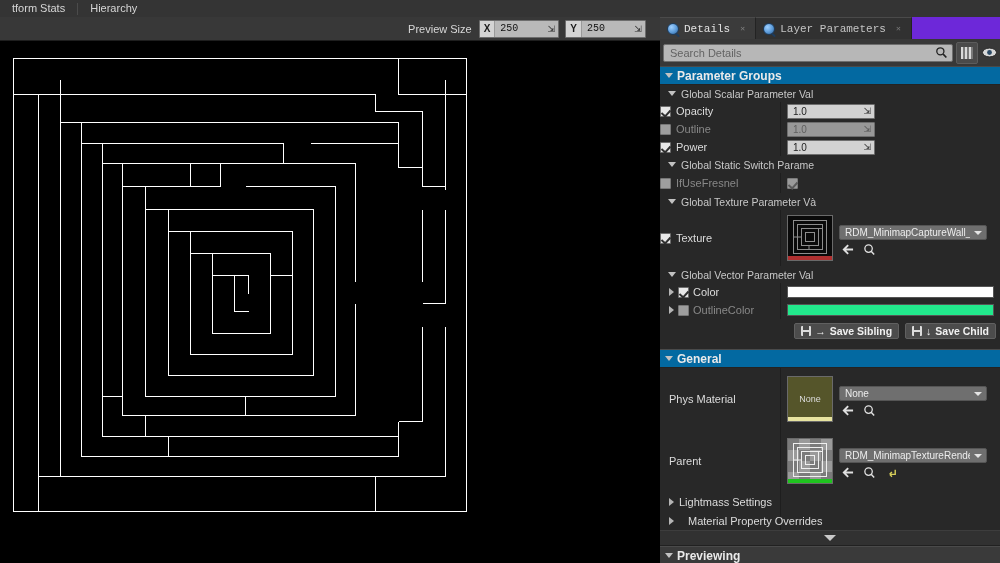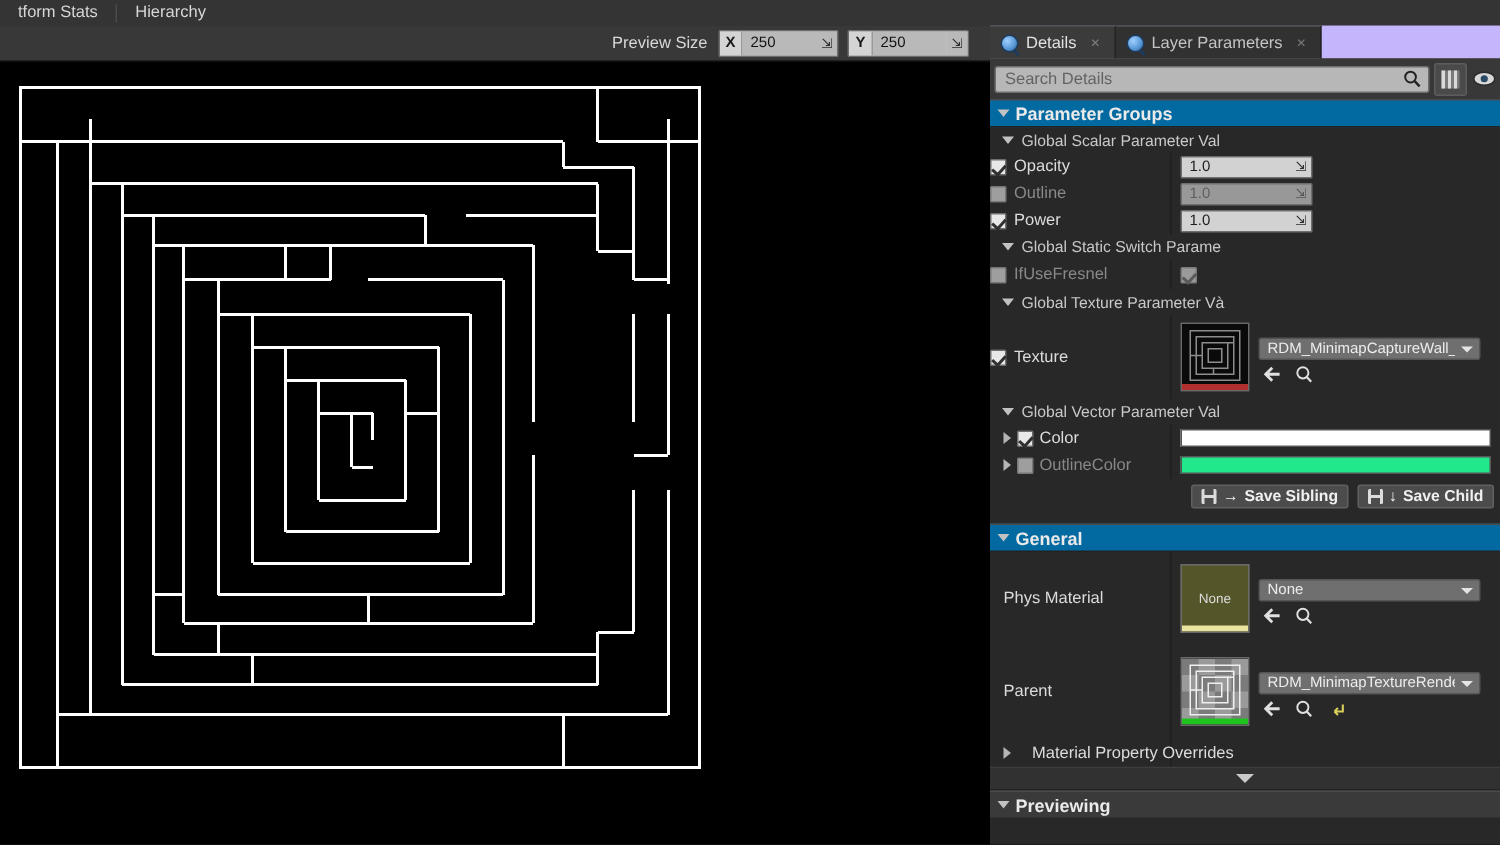--- a/index.html
+++ b/index.html
@@ -40,21 +40,21 @@
     background:#c8c8c8;border:1px solid #6d6d6d;border-radius:1px;
     margin-right:6px;
   }
   .numbox .axis{
     color:#1b1b1b;font-size:10px;font-weight:bold;
     padding:0 4px;background:#d4d4d4;height:16px;line-height:16px;
     border-right:1px solid #9a9a9a;
   }
   .numbox .val{
     color:#111;font-size:10px;width:44px;height:16px;line-height:16px;
-    padding-left:5px;background:#b9b9b9;
+    padding-left:5px;background:#b9b9b9;font-family:Liberation Mono, monospace;
   }
   .numbox .spin{
     width:14px;height:16px;line-height:16px;text-align:center;
     color:#2a2a2a;font-size:9px;background:#b9b9b9;
   }
 
   
   .viewport{
     position:absolute;left:0;top:41px;width:660px;height:522px;
     background:#000;
@@ -63,22 +63,22 @@
   .maze-wrap{position:absolute;left:0;top:0;width:660px;height:522px;}
   .maze-svg{position:absolute;left:0px;top:0px;}
 
   
   .details{
     position:absolute;left:660px;top:17px;width:340px;height:546px;
     background:#282828;
   }
   .tabrow{
     position:absolute;left:0;top:0;width:340px;height:22px;
-    background:#c4b5fd;
-    display:flex;align-items:flex-start;
+    background:#6d28d9;
+    display:flex;align-items:flex-start;font-family:Liberation Mono, monospace;
   }
   .ptab{
     height:22px;display:flex;align-items:center;gap:5px;
     padding:0 8px 0 7px;box-sizing:border-box;
     background:#3b3b3b;border-top:1px solid #4a4a4a;
     border-right:1px solid #232323;
     font-size:11px;color:#e2e2e2;white-space:nowrap;
     position:relative;
   }
   .ptab.inactive{background:#313131;color:#c4c4c4;}
@@ -638,20 +638,27 @@
                 </svg>
                 <svg class="mini" viewBox="0 0 14 14">
                   <path d="M11,4 L11,9 L5,9 M5,9 L7.5,6.5 M5,9 L7.5,11.5" fill="none" stroke="#d8cf5a" stroke-width="1.5"></path>
                 </svg>
               </div>
             </div>
           </div>
         </div>
       </div>
 
+      <div class="prow" style="min-height:19px">
+        <div class="lcol" style="padding-left:9px;gap:5px">
+          <span class="tri right"></span>
+          <span class="plabel">Lightmass Settings</span>
+        </div>
+        <div class="rcol"></div>
+      </div>
 
       <div class="prow" style="min-height:19px">
         <div class="lcol" style="padding-left:9px;gap:14px">
           <span class="tri right"></span>
           <span class="plabel">Material Property Overrides</span>
         </div>
         <div class="rcol"></div>
       </div>
 
       <div class="collapse-strip">

